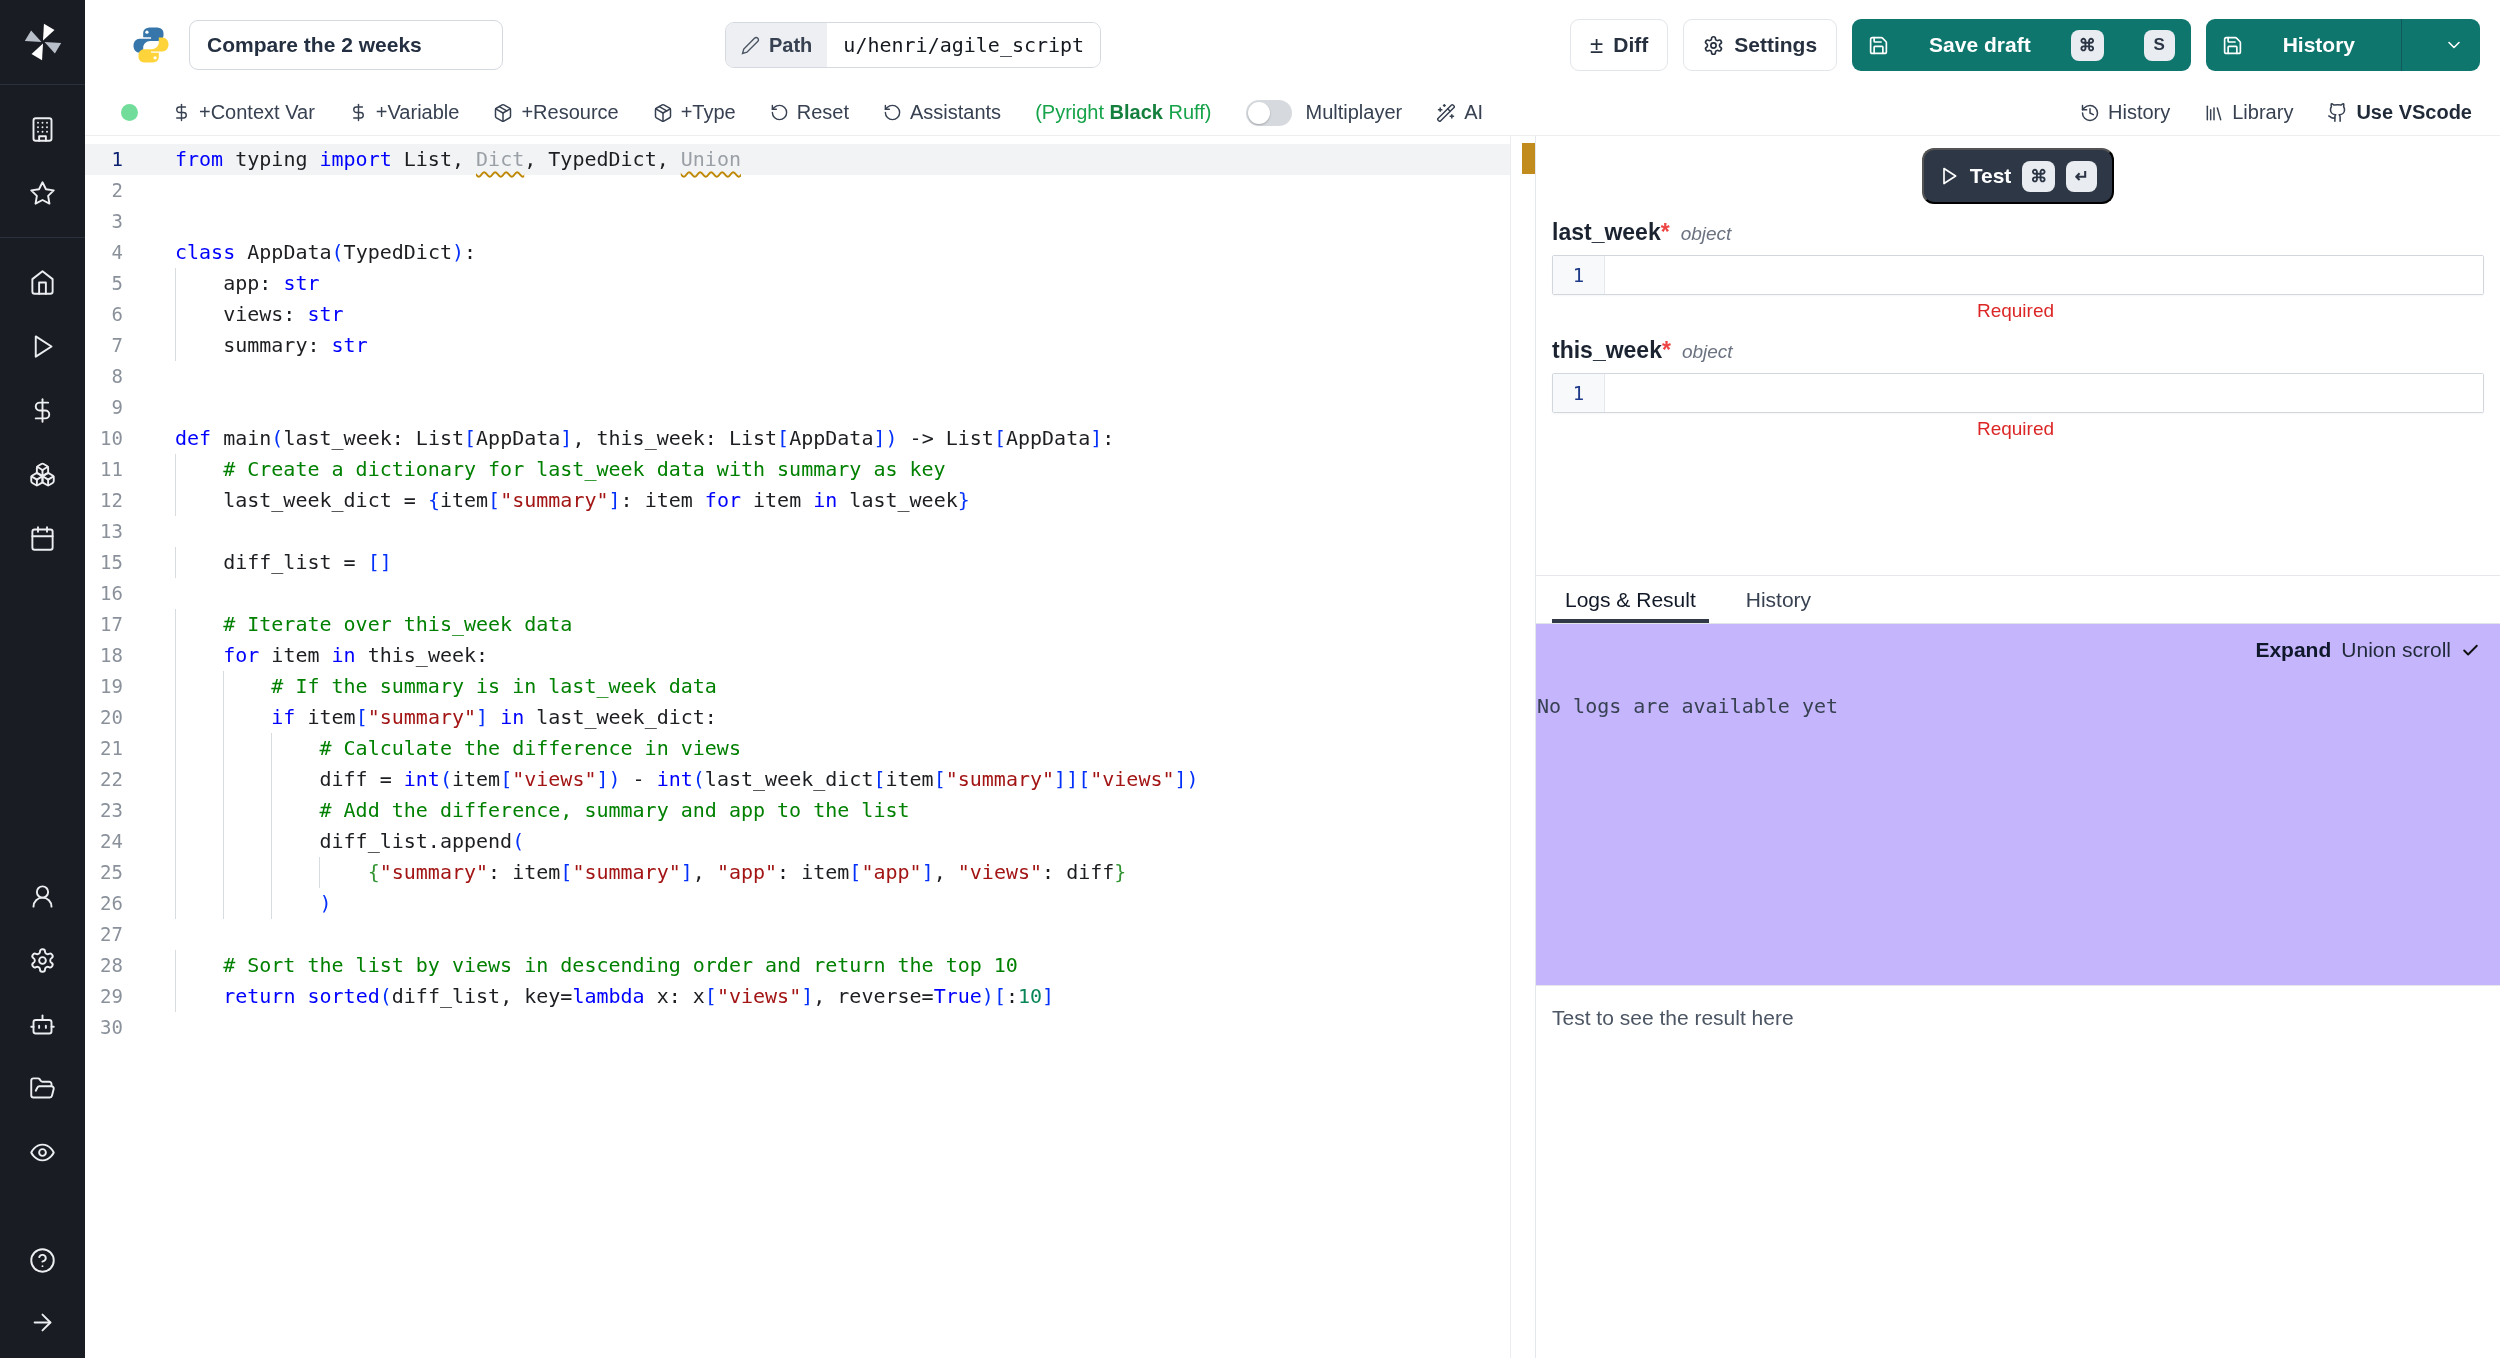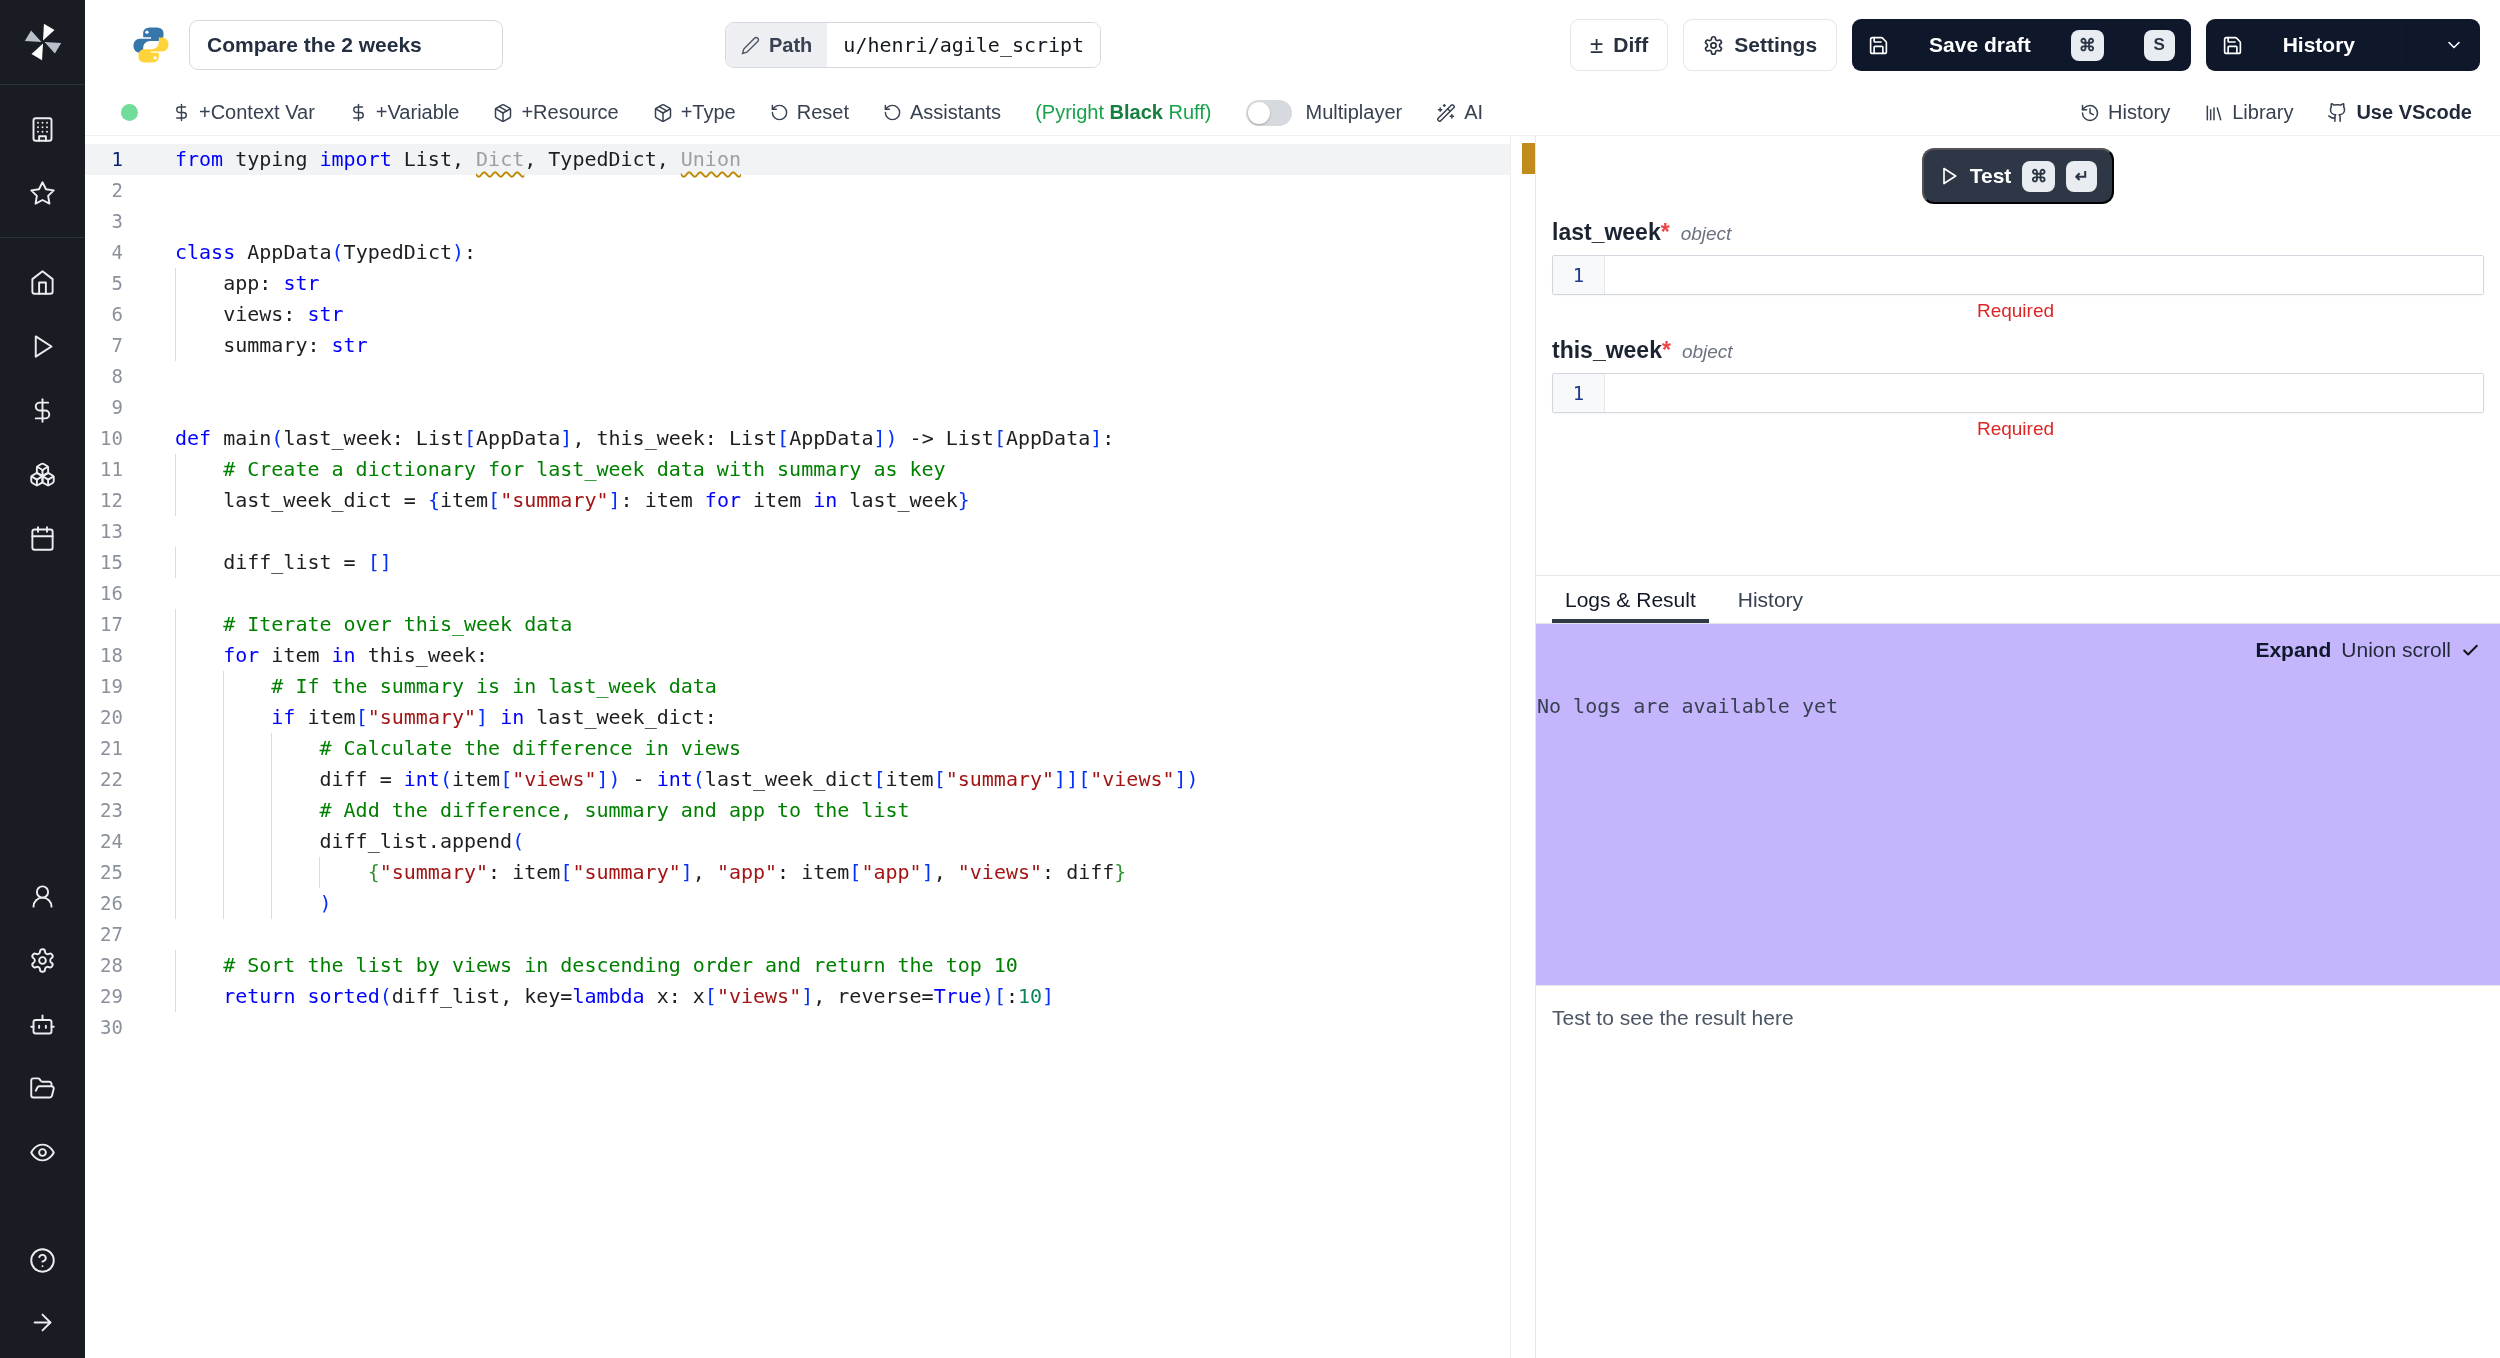--- a/index.html
+++ b/index.html
@@ -26,21 +26,21 @@
   .path-group { margin-left:222px; height:46px; display:flex; align-items:stretch; border:1px solid #d4d9df; border-radius:9px; overflow:hidden; }
   .path-left { background:#edeff2; display:flex; align-items:center; gap:9px; padding:0 15px; }
   .path-left svg { stroke:#3f4document; stroke:#3f4a5a; fill:none; stroke-width:1.8; }
   .path-label { font-weight:600; font-size:20px; color:#374151; }
   .path-value { background:#fff; display:flex; align-items:center; padding:0 16px;
     font:500 20px "DejaVu Sans Mono","Liberation Mono",monospace; color:#14181f; }
   .topbar-right { margin-left:auto; display:flex; align-items:center; gap:15px; padding-right:20px; }
   .btn { height:52px; display:flex; align-items:center; gap:10px; border-radius:9px; cursor:pointer;
     font-weight:600; font-size:21px; }
   .btn.ghost { background:#fff; border:1px solid #e3e6ea; color:#27303f; padding:0 19px; }
-  .btn.blue  { background:#0f172a; border:none; color:#fff; padding:0 16px;gap:40px; }
+  .btn.blue  { background:#0f766e; border:none; color:#fff; padding:0 16px;gap:40px; }
   .btn svg { stroke:currentColor; fill:none; stroke-width:1.9; stroke-linecap:round; stroke-linejoin:round; }
   .pm { font-size:24px; font-weight:500; line-height:1; }
   .kbd { min-width:31px; height:31px; padding:0 8px; border-radius:8px; background:#e9ecf0; color:#2b3545;
     font-weight:600; font-size:17px; display:flex; align-items:center; justify-content:center; }
   .deploy-split { width:1px; align-self:stretch; background:rgba(20,35,60,.35); margin:0 2px 0 6px; }
 
   
   .toolbar { height:46px; display:flex; align-items:center; padding:0 28px 0 36px; gap:34px; flex:none;
     border-bottom:1px solid #eceef0; background:#fff; }
   .dot { width:17px; height:17px; border-radius:50%; background:#72dd9b; flex:none; }
@@ -85,21 +85,21 @@
   .arg-name { font-weight:700; font-size:23px; color:#1b2331; }
   .arg-star { color:#ef4444; font-weight:700; font-size:23px; }
   .arg-type { margin-left:11px; font-style:italic; font-size:19px; color:#6b7280; }
   .mini-editor { margin-top:9px; height:40px; display:flex; border:1px solid #d2d7dd; border-radius:2px;
     box-shadow:0 1px 2px rgba(0,0,0,.04); }
   .mini-gutter { width:52px; flex:none; background:#f7f9fa; border-right:1px solid #e5e8ec; display:flex;
     align-items:center; justify-content:center; font:19px "DejaVu Sans Mono","Liberation Mono",monospace; color:#1e3a8a; }
   .mini-field { flex:1; background:#fff; }
   .required { text-align:center; color:#dc2626; font-size:19px; margin-top:5px; padding-right:5px; }
 
-  .tabs { height:48px; flex:none; border-top:1px solid #e5e7eb; display:flex; align-items:stretch; padding-left:16px; gap:16px; background:#fff; }
+  .tabs { height:48px; flex:none; border-top:1px solid #e5e7eb; display:flex; align-items:stretch; padding-left:16px; gap:24px; background:#fff; }
   .tab { display:flex; align-items:center; padding:0 13px; font-size:21px; color:#374151; cursor:pointer; }
   .tab.active { color:#111827; box-shadow:inset 0 -4px 0 #313947; }
   .logs { height:362px; flex:none; background:#c4b5fd; border-top:1px solid #e2e5e8; padding:14px 20px 0 1px; }
   .logs-controls { display:flex; justify-content:flex-end; align-items:center; gap:10px; font-size:21px; color:#1f2937; }
   .expand { font-weight:700; color:#0f172a; cursor:pointer; }
   .autoscroll { cursor:pointer; }
   .logs-controls svg { stroke:#111; fill:none; stroke-width:2.4; stroke-linecap:round; stroke-linejoin:round; }
   .logs-empty { margin-top:32px; font:20px "DejaVu Sans Mono","Liberation Mono",monospace; color:#374151; }
   .result { flex:1; background:#fff; border-top:1px solid #e5e7eb; padding:20px 16px; font-size:21px; color:#4b5563; }
 </style>

